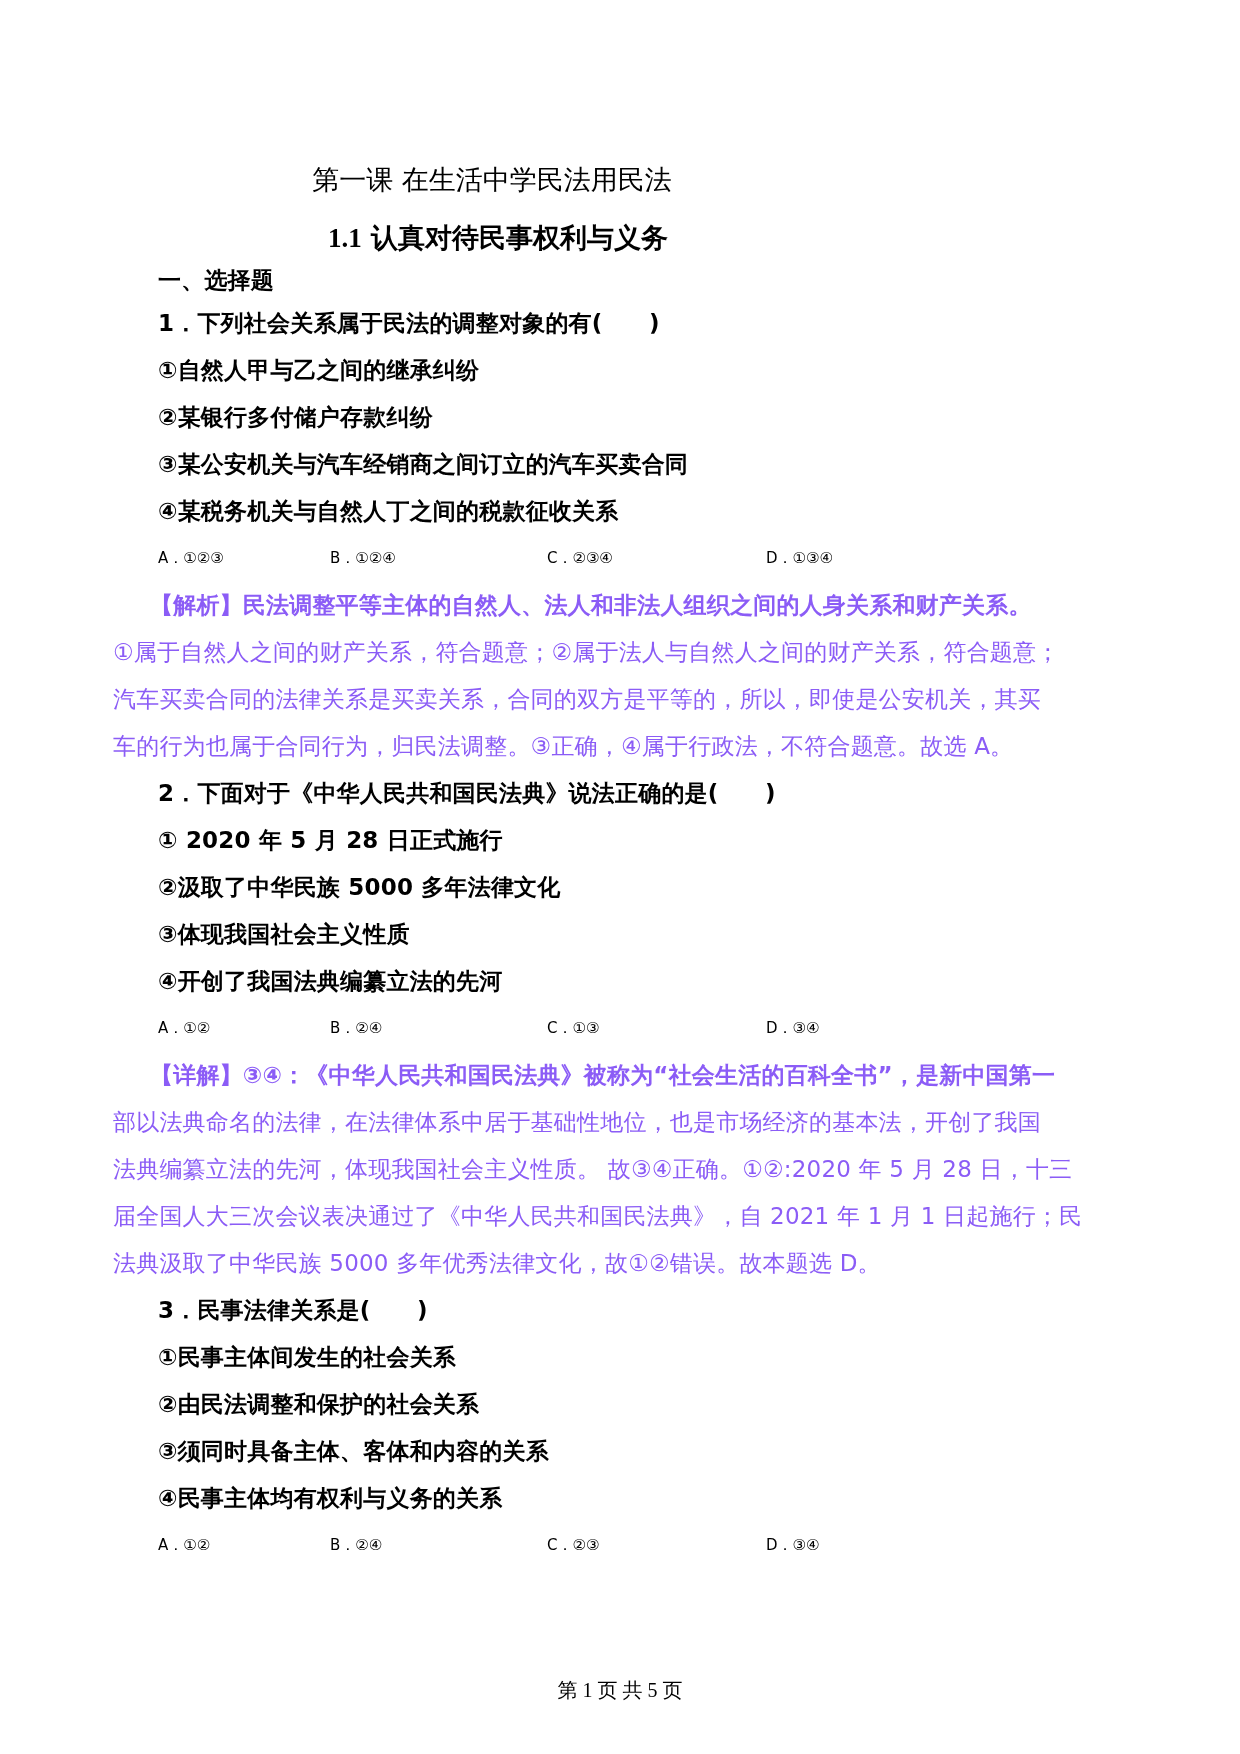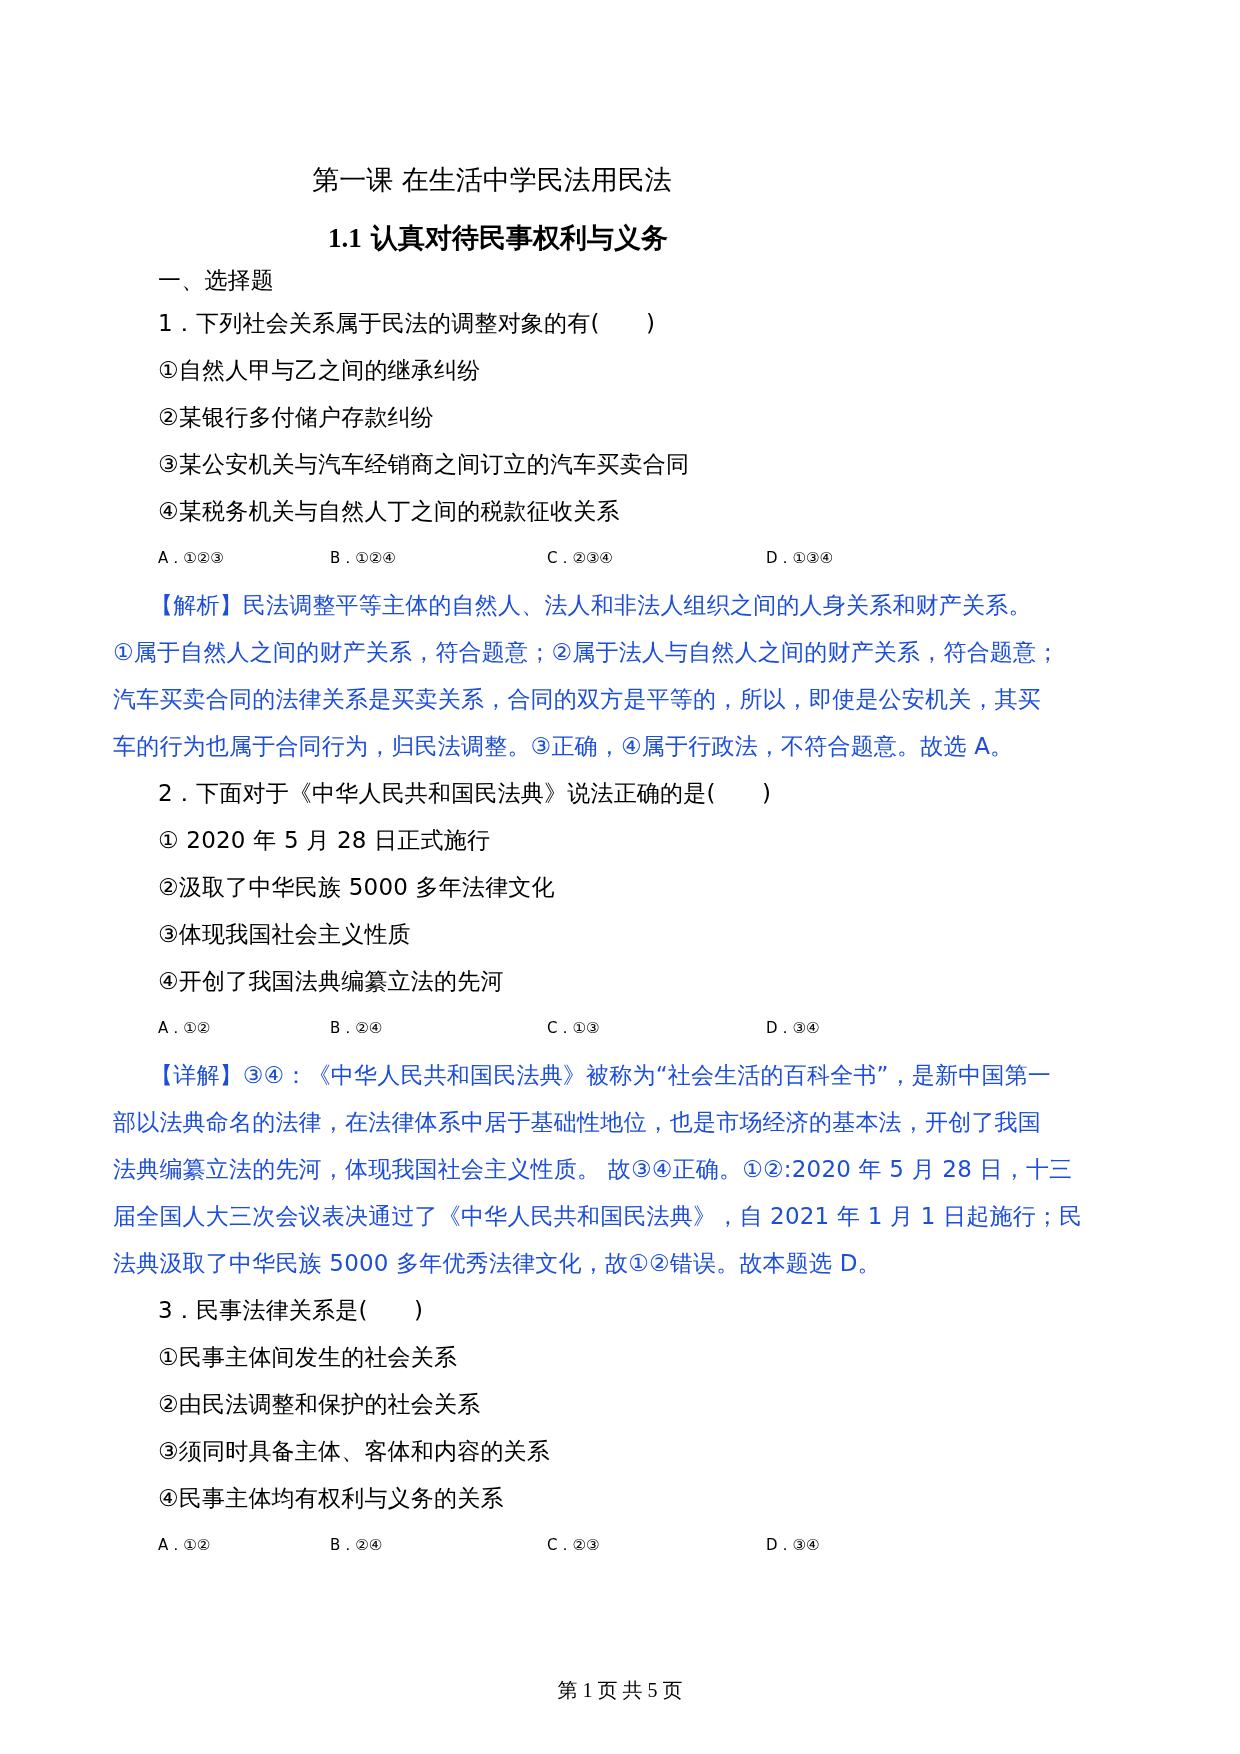--- a/index.html
+++ b/index.html
@@ -46,23 +46,23 @@
     .subtitle .num {
       font-family: "Liberation Serif", serif;
     }
     .line {
       position: absolute;
       font-size: 23px;
       line-height: 32px;
       white-space: nowrap;
       letter-spacing: 0.2px;
     }
-    .indent { left: 158px; }
+    .indent { left: 158px; font-weight: bold; }
     .full { left: 113px; }
-    .red { color: #1d4ed8; }
+    .red { color: #8b5cf6; }
     .options {
       position: absolute;
       left: 158px;
       font-size: 15px;
       line-height: 32px;
       white-space: nowrap;
       width: 1000px;
       height: 32px;
     }
     .options .opt {

